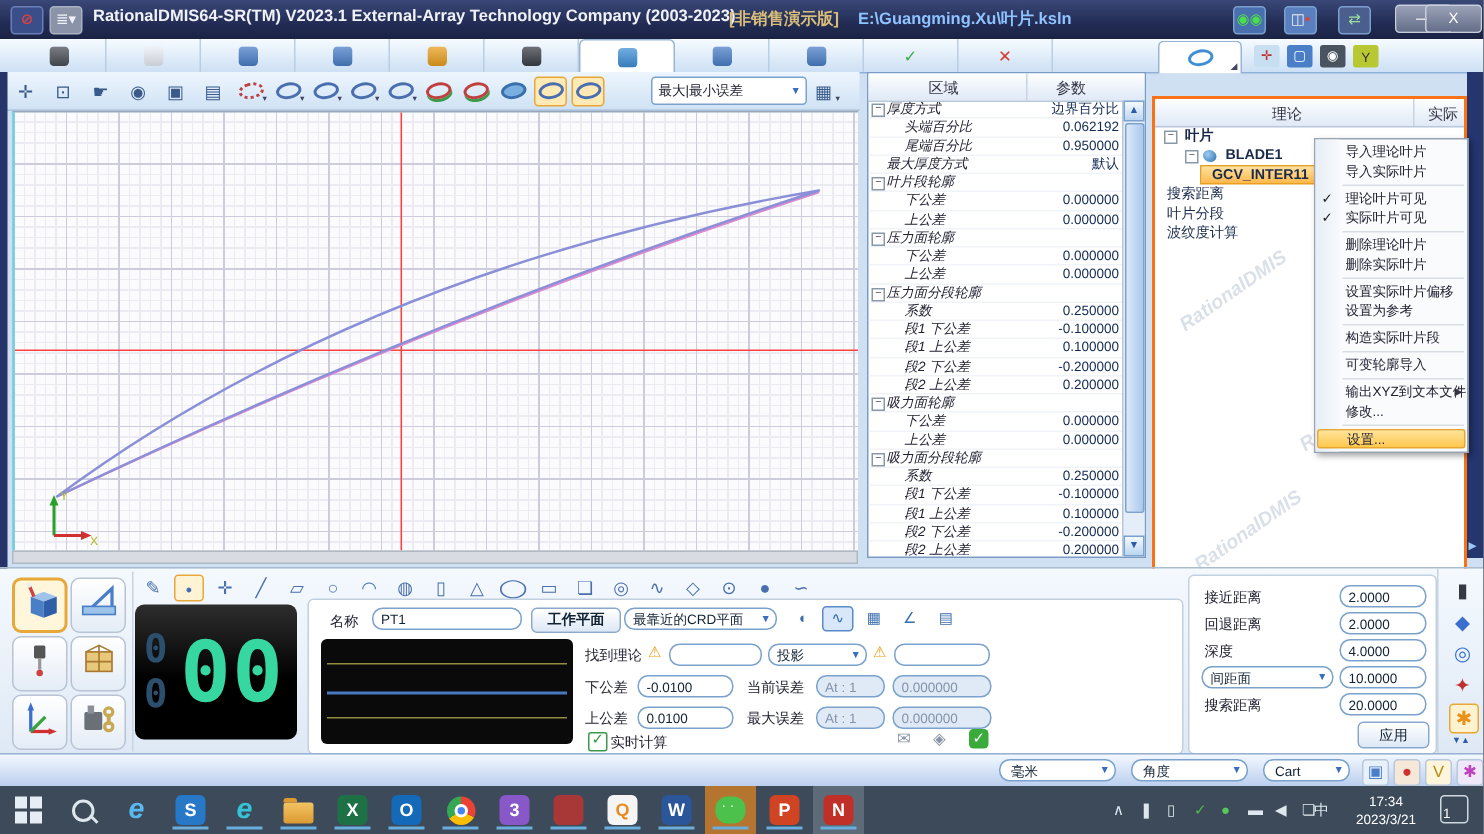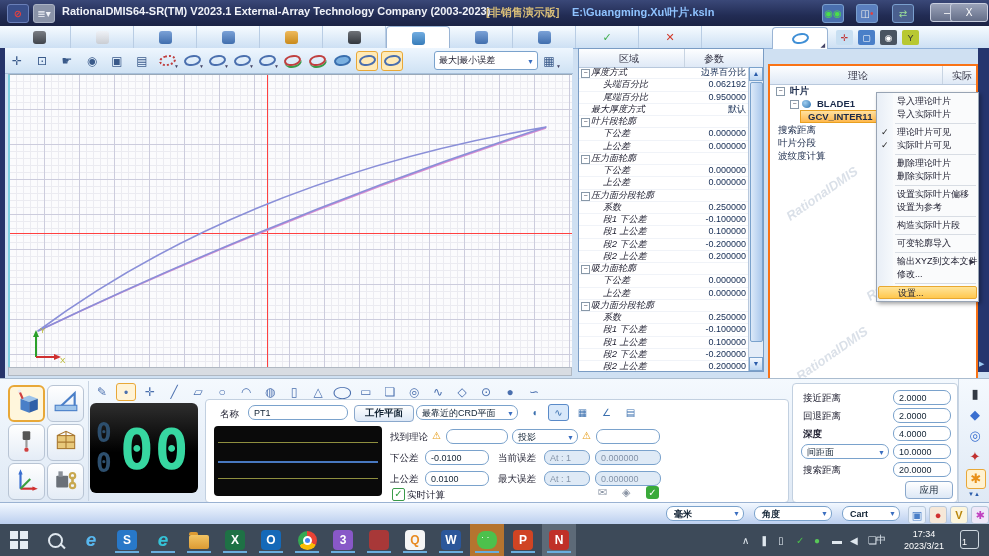--- a/index.html
+++ b/index.html
@@ -140,21 +140,21 @@
   .cb{position:absolute;width:11px;height:11px;background:#fff;border:1px solid #3a9a4a;
     border-radius:2px;color:#2a9a3a;font-size:10px;line-height:10px;text-align:center;}
   .smtab{width:21px;height:17px;margin-right:3px;border-radius:3px;display:flex;align-items:center;
     justify-content:center;font-size:10px;color:#3a6fae;}
   .smtab.sel{border:1px solid #5a8ac8;background:#d8e8fa;box-sizing:border-box;}
   #stripicons{position:absolute;left:958px;top:0;width:31px;height:124px;
     border-left:1px solid #c8d4e2;}
   .strip-ic{position:absolute;left:7px;width:18px;height:18px;text-align:center;font-size:13px;line-height:18px;}
   
   #statusbar{position:absolute;left:0;top:502px;width:989px;height:22px;
-    background:linear-gradient(#f2f8ff,#b9cdee);border-top:1px solid #9ab2d2;font-weight:bold;}
+    background:linear-gradient(#f2f8ff,#b9cdee);border-top:1px solid #9ab2d2;}
   .scombo{position:absolute;top:3px;height:15px;background:#fff;border:1px solid #7aa2cc;
     border-radius:7px;font-size:9px;color:#123;line-height:14px;padding-left:7px;box-sizing:border-box;}
   .stat-ic{position:absolute;top:3px;width:16px;height:16px;border-radius:3px;font-size:11px;
     line-height:16px;text-align:center;}
   
   #taskbar{position:absolute;left:0;top:524px;width:989px;height:32px;background:#3d4a59;}
   .app{position:absolute;top:3px;width:26px;height:26px;display:flex;align-items:center;
     justify-content:center;}
   .app .sq{width:20px;height:20px;border-radius:4px;color:#fff;font-weight:bold;font-size:12px;
     display:flex;align-items:center;justify-content:center;}
@@ -633,21 +633,21 @@
       <span style="position:absolute;left:392px;top:86px;font-size:11px;color:#8a94a4;">✉</span>
       <span style="position:absolute;left:416px;top:86px;font-size:11px;color:#8a94a4;">◈</span>
       <div style="position:absolute;left:440px;top:86px;width:13px;height:13px;background:#3aaa3a;border-radius:3px;color:#fff;font-size:10px;text-align:center;line-height:13px;">✓</div>
     </div>
 
     <div id="probebox">
         <div class="lbl" style="left: 10px; top: 8px;">接近距离</div>
         <div class="in" style="left: 100px; top: 6px; width: 58px;">2.0000</div>
         <div class="lbl" style="left: 10px; top: 26px;">回退距离</div>
         <div class="in" style="left: 100px; top: 24px; width: 58px;">2.0000</div>
-        <div class="lbl" style="left: 10px; top: 44px; font-weight: bold;">深度</div>
+        <div class="lbl" style="left: 10px; top: 44px;">深度</div>
         <div class="in" style="left: 100px; top: 42px; width: 58px;">4.0000</div>
         <div class="in dd" style="left: 8px; top: 60px; width: 88px;"><span>间距面</span><span class="ddarr">▼</span></div>
         <div class="in" style="left: 100px; top: 60px; width: 58px;">10.0000</div>
         <div class="lbl" style="left: 10px; top: 80px;">搜索距离</div>
         <div class="in" style="left: 100px; top: 78px; width: 58px;">20.0000</div>
         <div class="btn" style="left: 112px; top: 97px; width: 46px; height: 16px;">应用</div>
       </div>
     <div id="stripicons">
         <div class="strip-ic" style="top: 6px; color: rgb(51, 58, 68);">▮</div>
         <div class="strip-ic" style="top: 27px; color: rgb(58, 111, 208);">◆</div>

